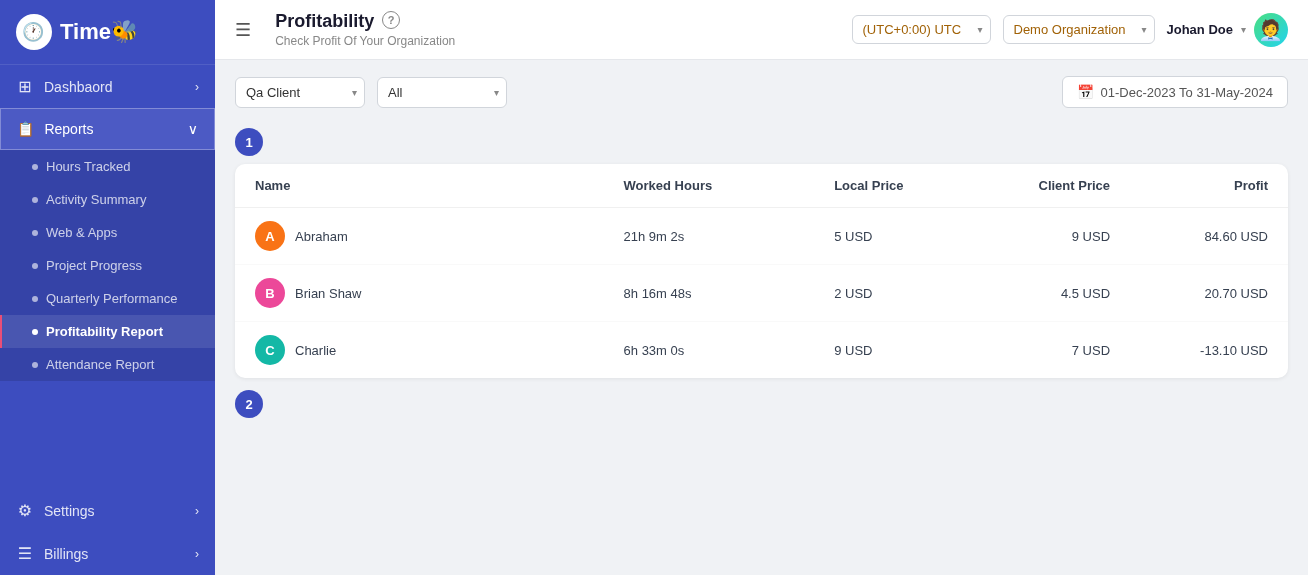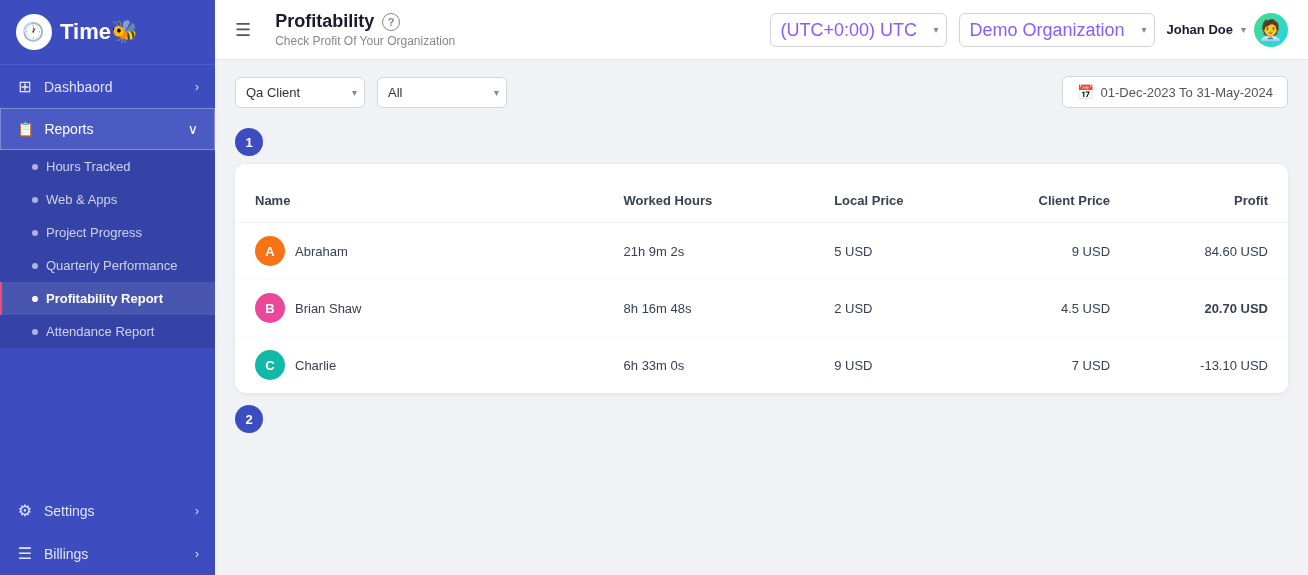--- a/index.html
+++ b/index.html
@@ -110,21 +110,20 @@
       height: 60px;
       border-bottom: 1px solid #e5e7eb;
       gap: 16px;
     }
     .topbar-title-section { flex: 1; }
     .topbar-title {
       font-size: 18px;
       font-weight: 700;
       color: #1a1a2e;
       display: flex;
-      align-items: center;
       gap: 8px;
     }
     .topbar-subtitle { font-size: 12px; color: #888; margin-top: 2px; }
     .topbar-menu-icon { font-size: 18px; color: #555; margin-right: 8px; cursor: pointer; }
     .help-icon {
       width: 18px; height: 18px;
       border-radius: 50%;
       border: 1.5px solid #888;
       display: inline-flex; align-items: center; justify-content: center;
       font-size: 11px; color: #888; cursor: pointer;
@@ -132,22 +131,22 @@
     .topbar-right { display: flex; align-items: center; gap: 12px; }
     .select-wrapper {
       position: relative;
       display: inline-flex;
       align-items: center;
     }
     .select-wrapper select {
       border: 1px solid #d1d5db;
       border-radius: 6px;
       padding: 6px 28px 6px 10px;
-      font-size: 18px;
-      color: #8b5cf6;
+      font-size: 13px;
+      color: #a16207;
       background: #fff;
       appearance: none;
       cursor: pointer;
       min-width: 120px;
     }
     .select-arrow {
       position: absolute; right: 8px; pointer-events: none; color: #888; font-size: 10px;
     }
     .user-section { display: flex; align-items: center; gap: 8px; }
     .user-name { font-size: 13px; font-weight: 600; color: #1a1a2e; }
@@ -217,21 +216,21 @@
     .calendar-icon { font-size: 14px; color: #3d4dbf; }
 
     
     .table-card {
       background: #fff;
       border-radius: 10px;
       box-shadow: 0 1px 4px rgba(0,0,0,0.07);
       overflow: hidden;
       margin-bottom: 12px;
     }
-    .data-table { width: 100%; border-collapse: collapse; margin-top: 15px; }
+    .data-table { width: 100%; border-collapse: collapse; }
     .data-table thead tr { border-bottom: 1px solid #f0f0f0; }
     .data-table th {
       padding: 14px 20px;
       text-align: left;
       font-size: 13px;
       font-weight: 600;
       color: #374151;
     }
     .data-table td {
       padding: 13px 20px;
@@ -287,20 +286,24 @@
   <div class="reports-header-item reports-active-parent">
     <span class="nav-icon">📋</span>
     <span>Reports</span>
     <span class="nav-arrow" style="margin-left:auto;">∨</span>
   </div>
 
   <div class="sidebar-subnav">
     <div class="sidebar-subnav-item">
       <span class="dot"></span>
       <span>Hours Tracked</span>
+    </div>
+    <div class="sidebar-subnav-item">
+      <span class="dot"></span>
+      <span>Activity Summary</span>
     </div>
     <div class="sidebar-subnav-item">
       <span class="dot"></span>
       <span>Web &amp; Apps</span>
     </div>
     <div class="sidebar-subnav-item">
       <span class="dot"></span>
       <span>Project Progress</span>
     </div>
     <div class="sidebar-subnav-item">
@@ -421,21 +424,21 @@
             <tr>
       <td class="col-name">
         <div class="name-cell">
           <div class="avatar-circle" style="background:#ec4899">B</div>
           <span>Brian Shaw</span>
         </div>
       </td>
       <td class="col-hours">8h 16m 48s</td>
       <td class="col-local">2 USD</td>
       <td class="col-client">4.5 USD</td>
-      <td class="col-profit profit-positive" style="text-align:right;font-weight:bold;">20.70 USD</td>
+      <td class="col-profit profit-positive" style="text-align:right;">20.70 USD</td>
     </tr>
             <tr>
       <td class="col-name">
         <div class="name-cell">
           <div class="avatar-circle" style="background:#14b8a6">C</div>
           <span>Charlie</span>
         </div>
       </td>
       <td class="col-hours">6h 33m 0s</td>
       <td class="col-local">9 USD</td>

